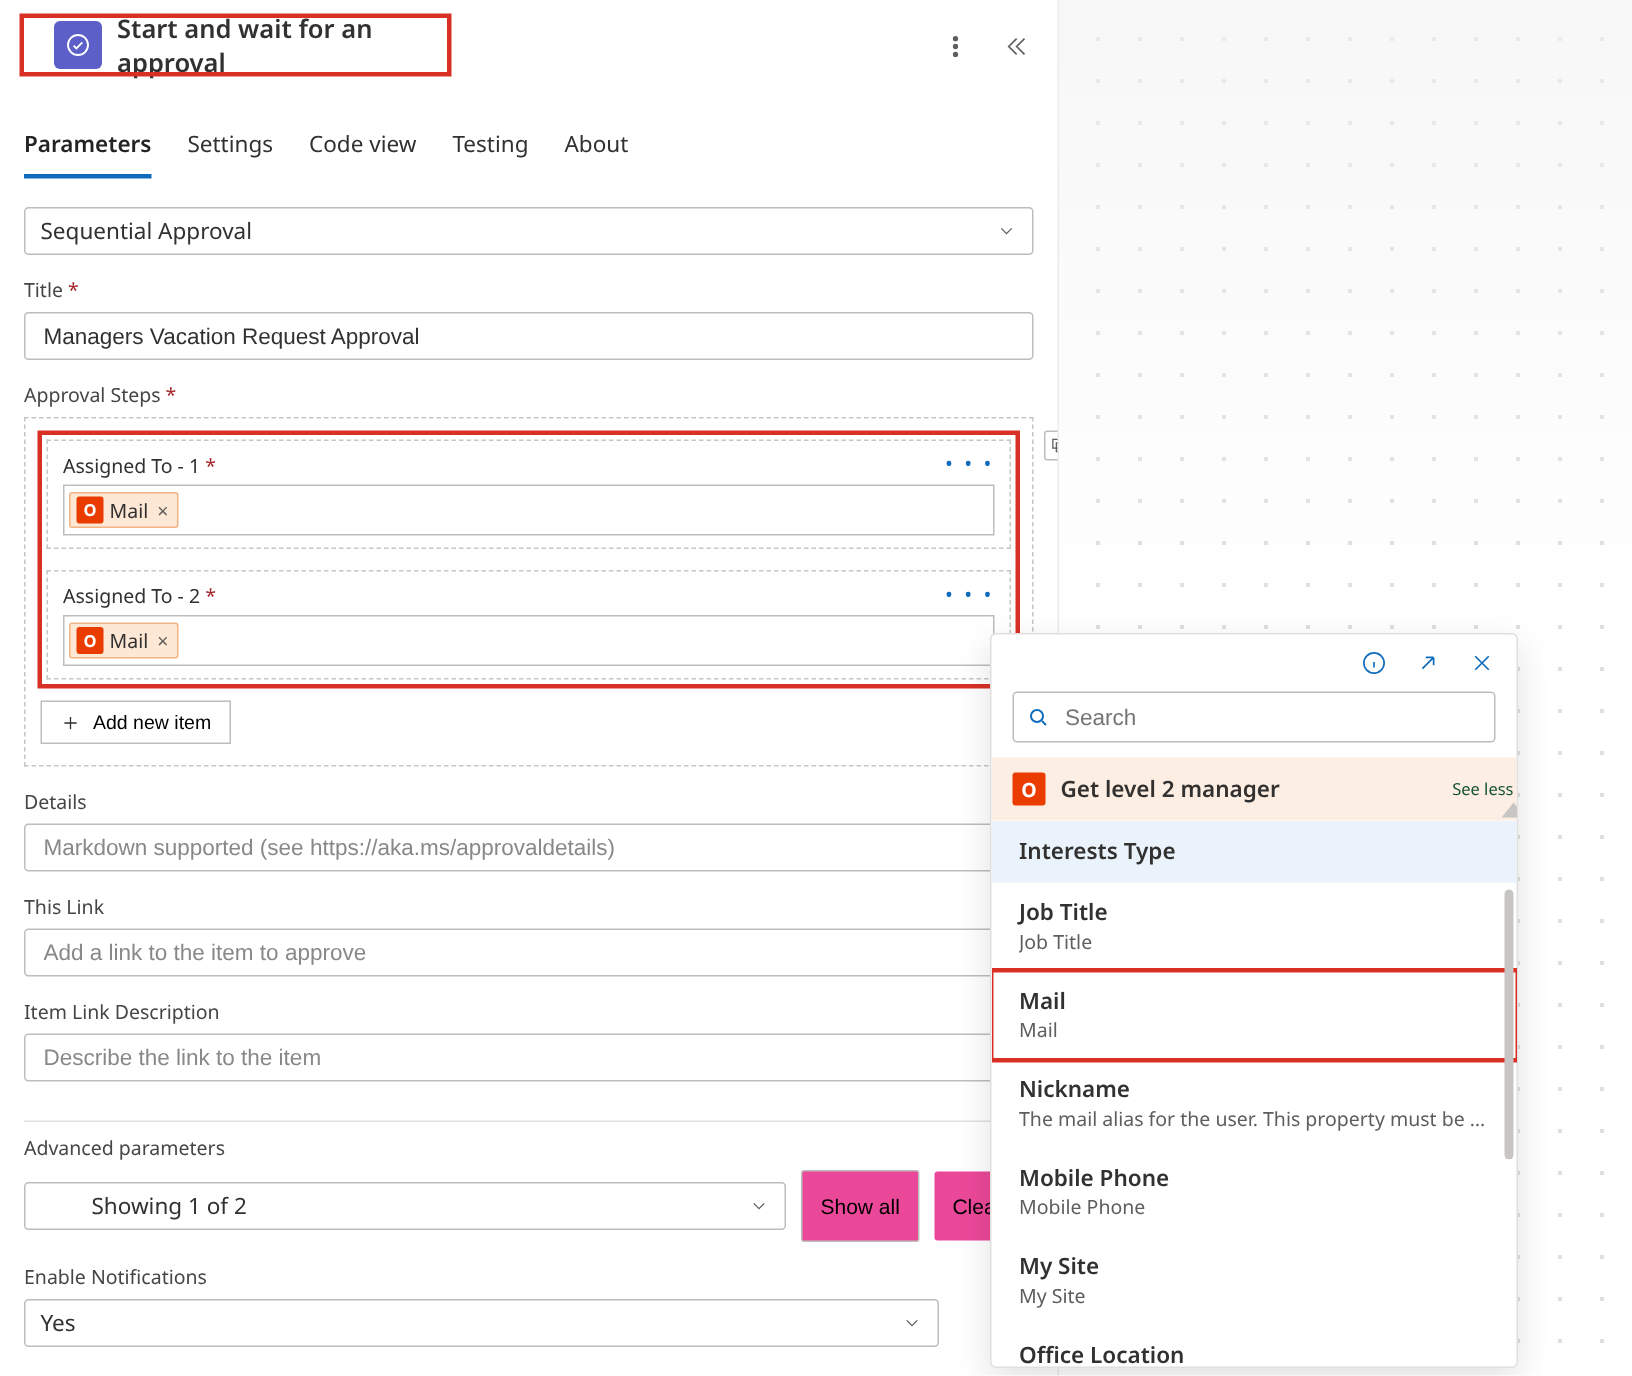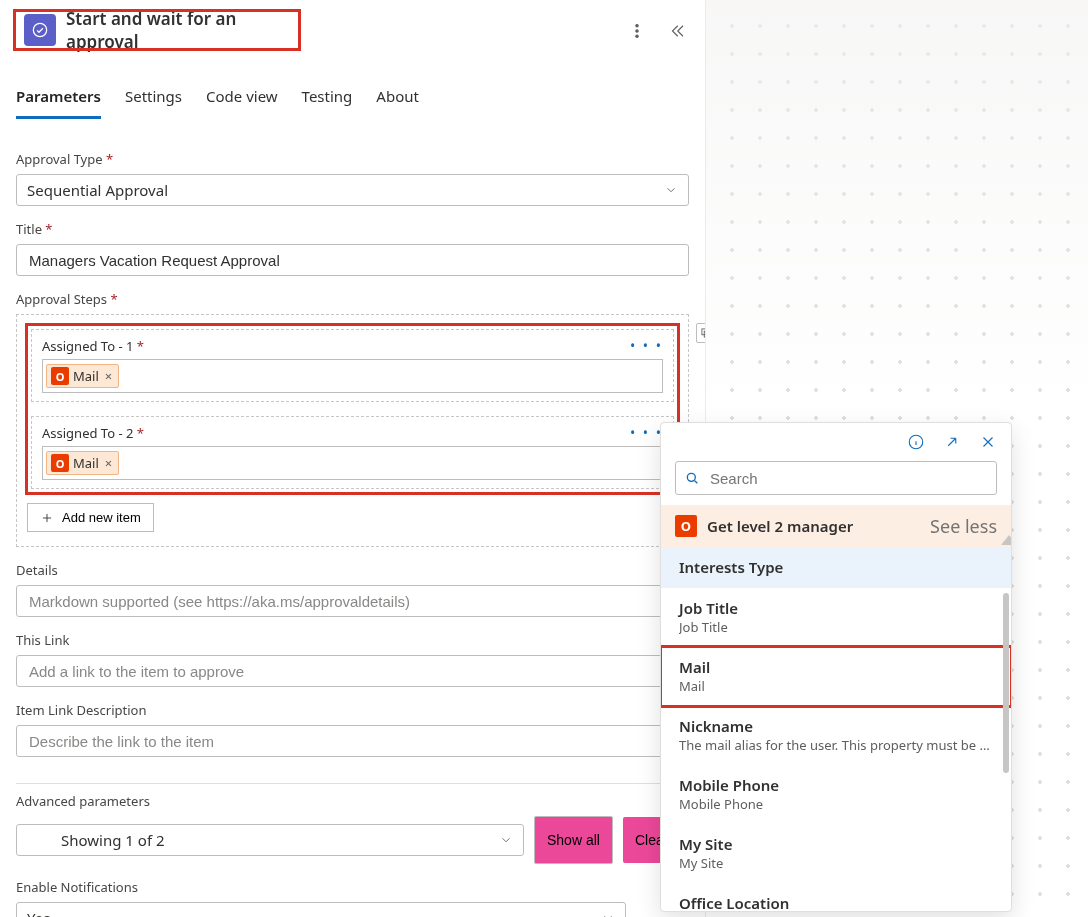--- a/index.html
+++ b/index.html
@@ -74,39 +74,39 @@
     box-shadow:0 8px 24px rgba(0,0,0,.12);
     display:flex; flex-direction:column; overflow:hidden;
   }
   .picker-hdr { display:flex; justify-content:flex-end; gap:18px; padding:10px 14px 4px 14px; }
   .picker-hdr svg { width:18px; height:18px; fill:none; stroke-width:1.5; cursor:pointer;}
   .picker-search { margin:6px 14px 10px 14px; border:1px solid #bdbdbd; border-radius:3px; display:flex; align-items:center; padding:4px 8px; gap:8px; height:34px;}
   .picker-search svg { width:16px;height:16px; stroke:#0f6cbd; fill:none; stroke-width:2;}
   .picker-search input { border:none; outline:none; font-size:15px; flex:1; }
   .picker-source { background:#fdeee3; padding:10px 14px; display:flex; align-items:center; gap:10px; font-weight:600; font-size:15px; position:relative;}
   .picker-source .o-icon{width:22px;height:22px;background:#eb3c00;color:#fff;display:flex;align-items:center;justify-content:center;font-size:13px;font-weight:700;border-radius:2px;}
-  .see-less { position:absolute; right:14px; font-weight:400; color:#737373; font-size:18px; cursor:pointer;}
+  .see-less { position:absolute; right:2px; font-weight:400; color:#14532d; font-size:11px; cursor:pointer;}
   .picker-list { flex:1; overflow-y:auto; }
   .picker-item { padding:10px 18px; border-bottom:1px solid transparent; cursor:pointer;}
   .picker-item .pi-title { font-size:15px; font-weight:600; color:#323130;}
   .picker-item .pi-desc { font-size:13px; color:#605e5c; white-space:nowrap; overflow:hidden; text-overflow:ellipsis;}
   .picker-item.highlight { background:#eaf3fb;}
   .picker-caret { position:absolute; right:-6px; top:112px; width:0;height:0;
     border-left:8px solid transparent;border-right:8px solid transparent;border-bottom:10px solid #c8c6c4;}
 
   
   .picker .fake-thumb{ position:absolute; right:2px; top:170px; width:6px; height:180px; background:#c8c6c4; border-radius:3px;}
 
 </style>
 </head>
 <body>
 
 <div class="left">
 
-  <div class="card-header hl" style="width:282px; padding:2px 8px; outline-offset:0;">
+  <div class="card-header hl" style="width:282px; padding:2px 20px; outline-offset:0;">
     <div class="app-icon">
       <svg viewBox="0 0 24 24">
           <circle cx="12" cy="12" r="8"></circle>
           <path d="M8.5 12.5 l2.2 2.2 4.8-4.8"></path>
         </svg>
     </div>
     <div class="card-title">Start and wait for an approval</div>
   </div>
 
   <div class="hdr-actions" style="position:absolute; top:18px; left:624px;">
@@ -124,21 +124,20 @@
   <div class="tabs">
     <div class="tab active">Parameters</div>
     <div class="tab">Settings</div>
     <div class="tab">Code view</div>
     <div class="tab">Testing</div>
     <div class="tab">About</div>
   </div>
 
   <div class="form">
 
-    <div class="field-label req">Approval Type</div>
     <div class="select-like">
       <span>Sequential Approval</span>
       <svg viewBox="0 0 24 24">
           <path d="M6 9l6 6 6-6"></path>
         </svg>
     </div>
 
     <div class="field-label req">Title</div>
     <div class="field-input">
       <input value="Managers Vacation Request Approval" style="">

